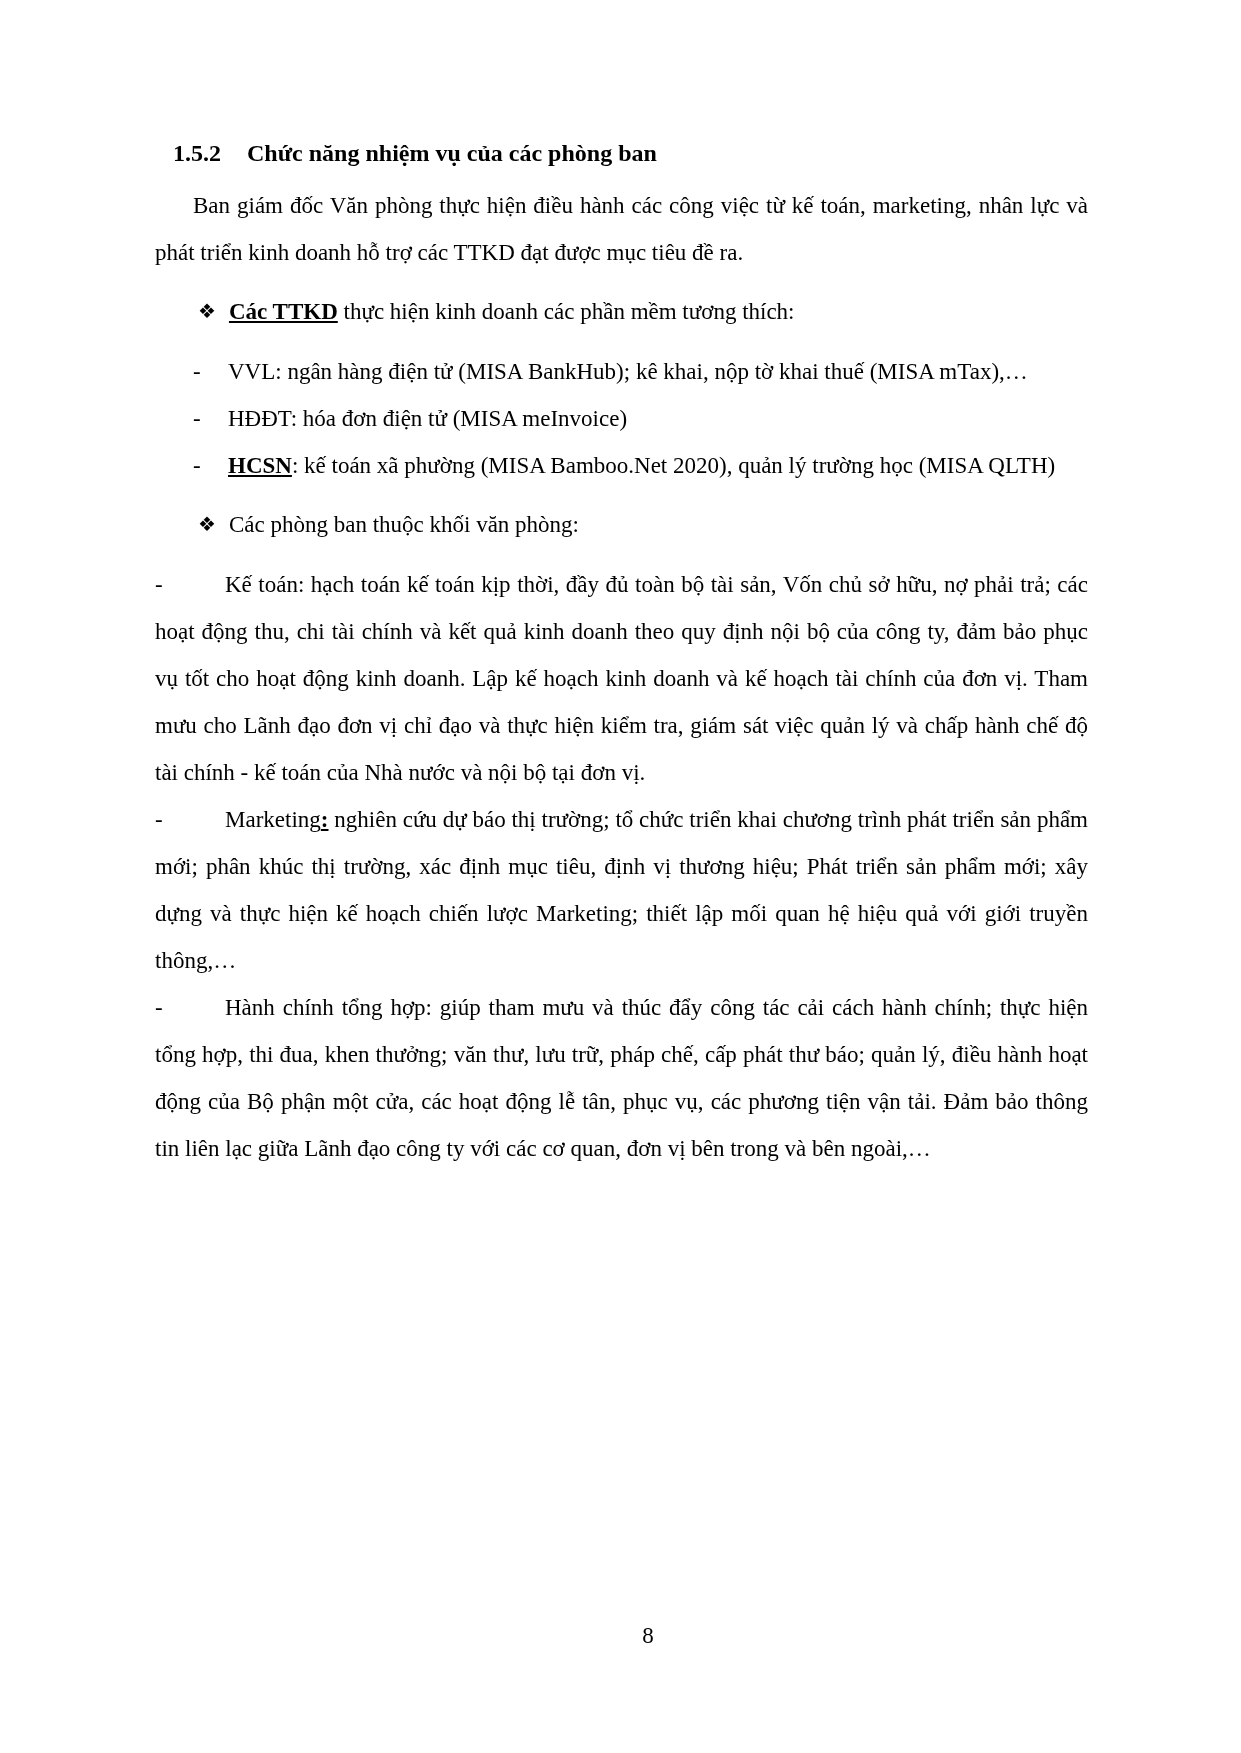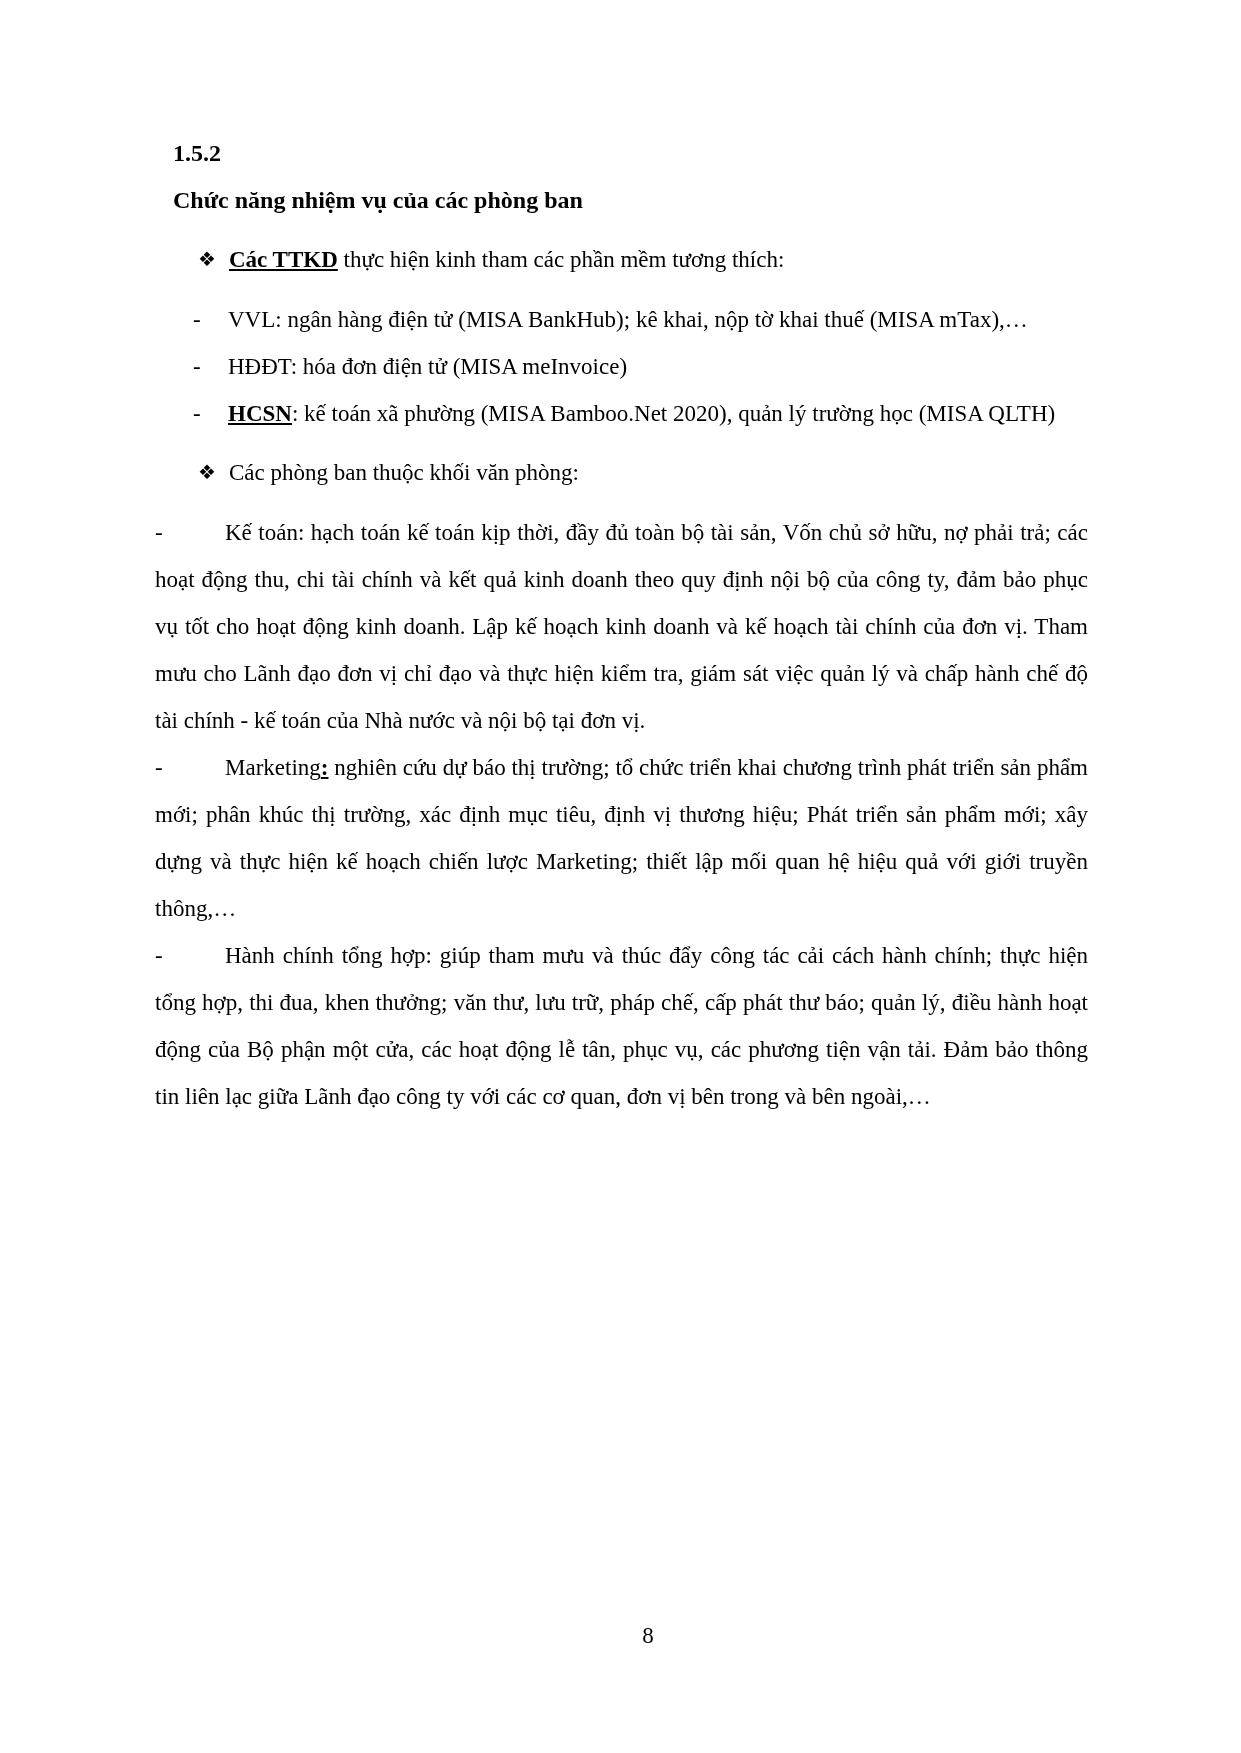--- a/index.html
+++ b/index.html
@@ -22,21 +22,20 @@
     text-align: justify;
   }
   .heading {
     display: flex;
     font-weight: bold;
     font-size: 24px;
     text-align: left;
     margin-left: 18px;
     margin-bottom: 5px;
     white-space: nowrap;
-    flex-direction: column;
   }
   .heading-num { margin-right: 26px; }
   .para { text-indent: 38px; }
   .diamond-line {
     margin: 12px 0 12px 43px;
     text-align: left;
   }
   .diamond-marker {
     font-size: 20px;
     margin-right: 13px;
@@ -73,23 +72,24 @@
 <body>
 
 <div class="content">
 
   <div class="heading">
     <span class="heading-num">1.5.2</span>
     <span>Chức năng nhiệm vụ của các phòng ban</span>
   </div>
 
 
+  <div class="para">Ban giám đốc Văn phòng thực hiện điều hành các công việc từ kế toán, marketing, nhân lực và phát triển kinh doanh hỗ trợ các TTKD đạt được mục tiêu đề ra.</div>
 
   <div class="diamond-line">
-    <span class="diamond-marker">❖</span><b>Các TTKD</b><span> thực hiện kinh tham các phần mềm tương thích:</span>
+    <span class="diamond-marker">❖</span><b>Các TTKD</b><span> thực hiện kinh doanh các phần mềm tương thích:</span>
   </div>
 
 
   <div class="hang">
     <span class="dash">-</span><b></b><span>VVL: ngân hàng điện tử (MISA BankHub); kê khai, nộp tờ khai thuế (MISA mTax),…</span>
   </div>
 
   <div class="hang">
     <span class="dash">-</span><b></b><span>HĐĐT: hóa đơn điện tử (MISA meInvoice)</span>
   </div>

